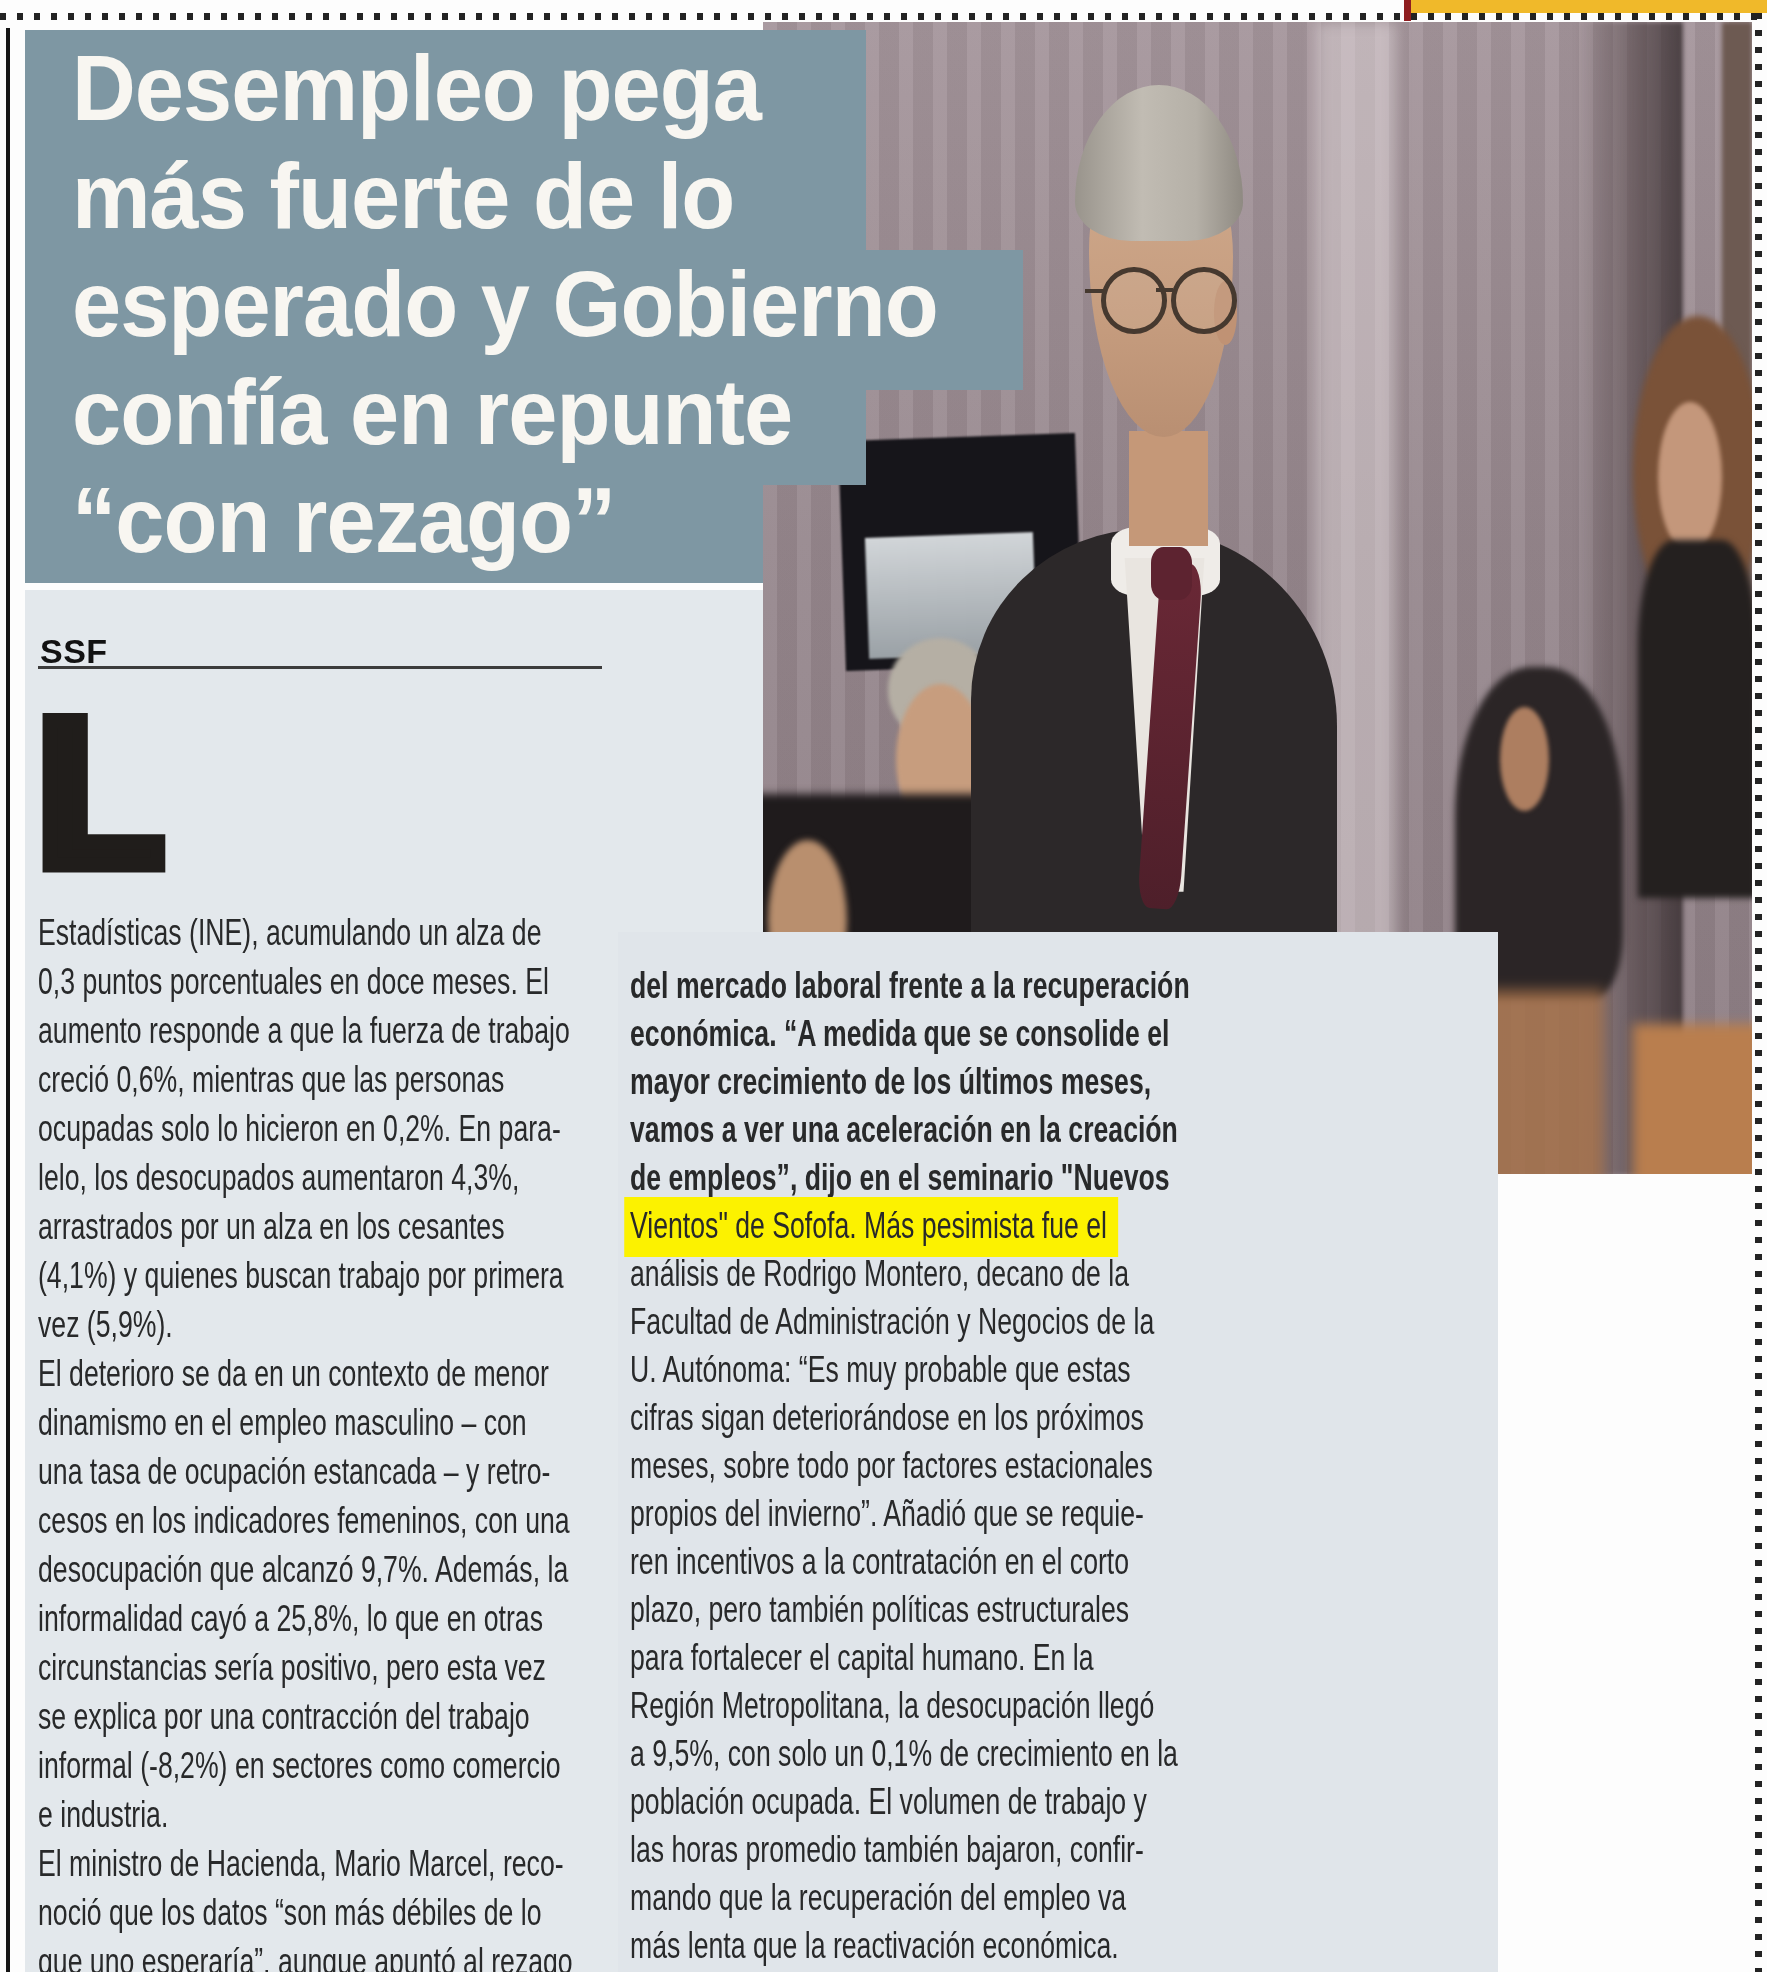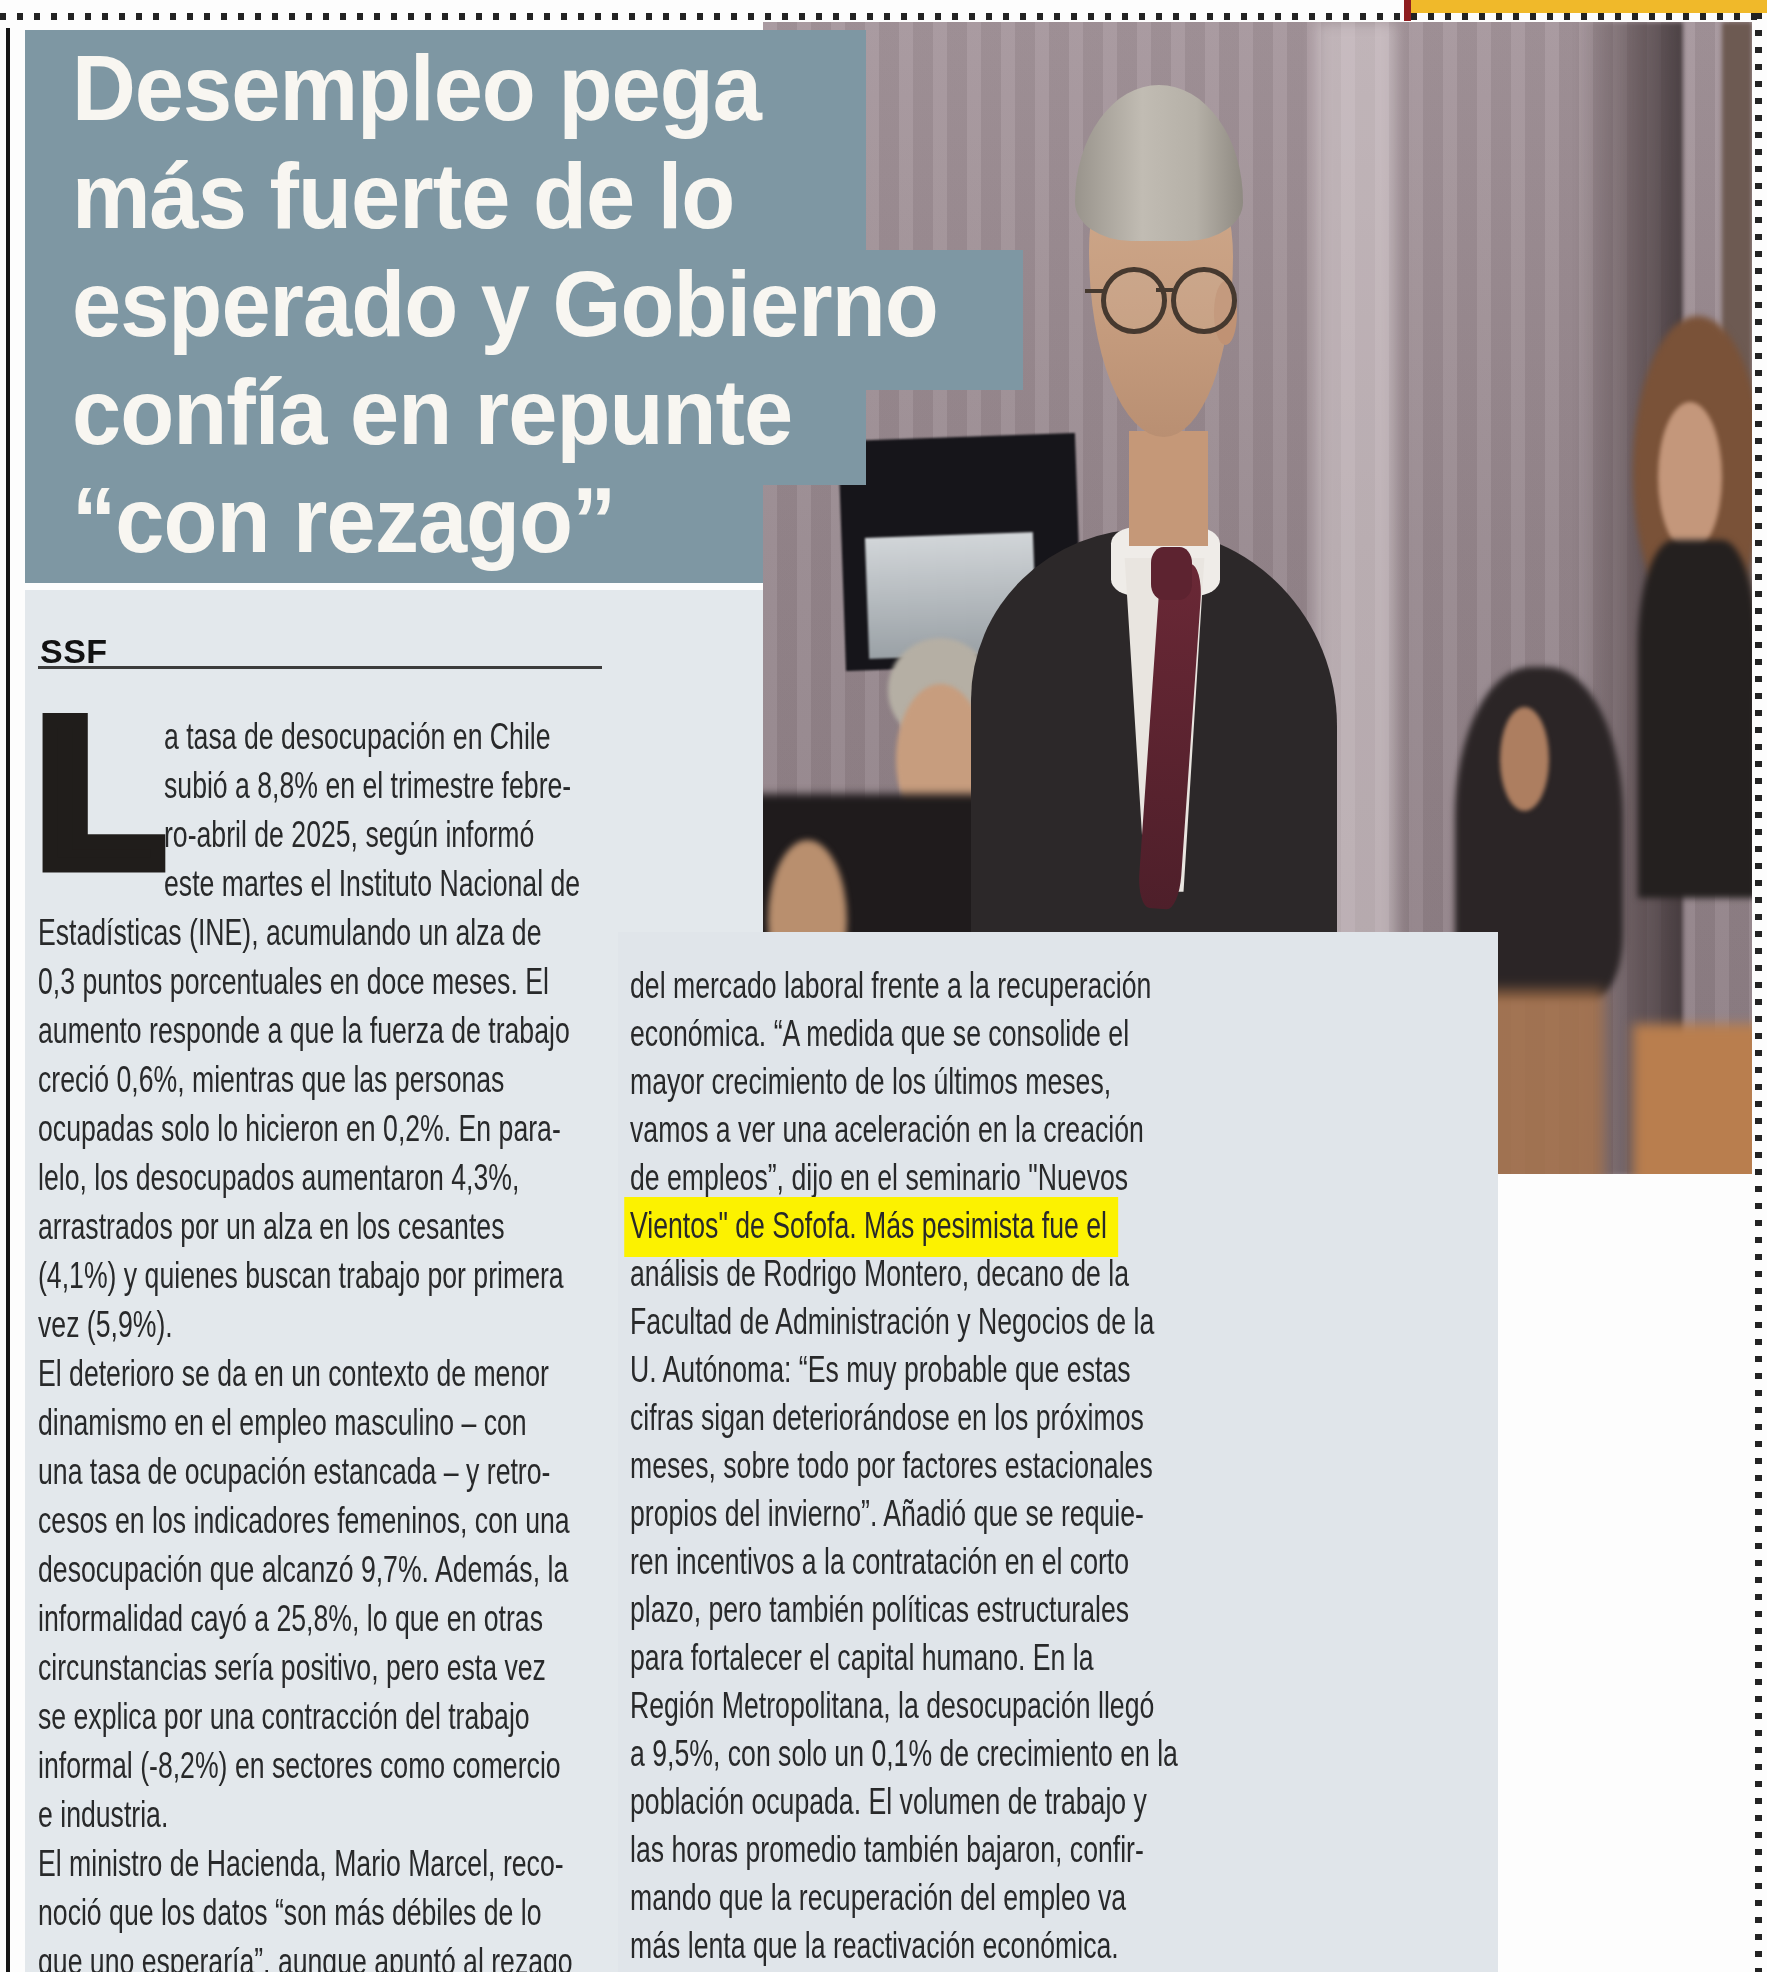--- a/index.html
+++ b/index.html
@@ -86,21 +86,21 @@
   
   .byline{left:40px;top:620px;font-size:34px;font-weight:bold;color:#121212;letter-spacing:.5px;margin-top:12px;}
   .byline-rule{left:38px;top:666px;width:564px;height:3px;background:#3c3c3c;}
 
   
   .col{color:#28292a;font-size:37px;}
   .col .bl{white-space:nowrap;transform:scaleX(.72);transform-origin:0 0;}
   .col1a{left:38px;top:712px;line-height:49px;}
   .col1a .bl{padding-left:175px;}
   .col1b{left:38px;top:908px;line-height:49px;}
-  .col2a{left:630px;top:962px;line-height:48px;}
+  .col2a{left:630px;top:962px;line-height:48px;font-weight:bold;}
   .col2hl{left:630px;top:1202px;line-height:48px;}
   .col2b{left:630px;top:1250px;line-height:48px;}
   .hl{background:#fcf200;padding:8px 16px 11px 8px;margin-left:-8px;}
 
   .dropcap{left:36px;top:688px;font-size:210px;line-height:1;font-weight:bold;color:#201d1b;
     -webkit-text-stroke:15px #201d1b;}
 
   
   .caption{left:1517px;top:1192px;width:240px;font-size:33px;line-height:41px;color:#1d1d1e;}
 </style>
@@ -164,26 +164,20 @@
       <div class="h-line">esperado y Gobierno</div>
       <div class="h-line">confía en repunte</div>
       <div class="h-line">“con rezago”</div>
     </div>
 
   <div class="abs byline">SSF</div>
   <div class="abs byline-rule"></div>
 
   <div class="abs dropcap">L</div>
 
-  <div class="abs col col1a">
-      <div class="bl">a tasa de desocupación en Chile</div>
-      <div class="bl">subió a 8,8% en el trimestre febre-</div>
-      <div class="bl">ro-abril de 2025, según informó</div>
-      <div class="bl">este martes el Instituto Nacional de</div>
-    </div>
   <div class="abs col col1b">
       <div class="bl">Estadísticas (INE), acumulando un alza de</div>
       <div class="bl">0,3 puntos porcentuales en doce meses. El</div>
       <div class="bl">aumento responde a que la fuerza de trabajo</div>
       <div class="bl">creció 0,6%, mientras que las personas</div>
       <div class="bl">ocupadas solo lo hicieron en 0,2%. En para-</div>
       <div class="bl">lelo, los desocupados aumentaron 4,3%,</div>
       <div class="bl">arrastrados por un alza en los cesantes</div>
       <div class="bl">(4,1%) y quienes buscan trabajo por primera</div>
       <div class="bl">vez (5,9%).</div>

